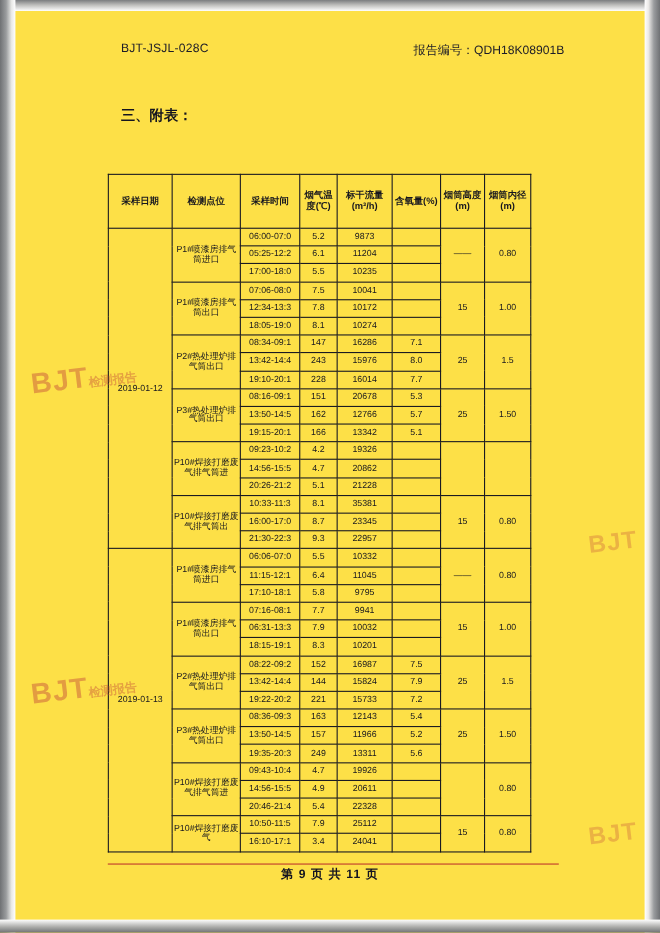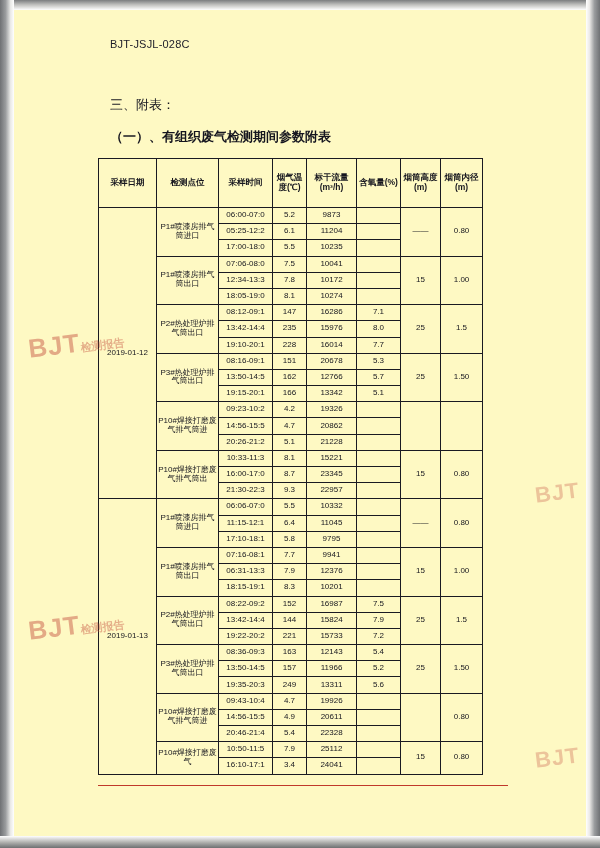--- a/index.html
+++ b/index.html
@@ -7,21 +7,21 @@
     padding: 0;
     background: #8a8d8f;
   }
   body {
     font-family: "Liberation Sans", sans-serif;
   }
   .page {
     position: relative;
     width: 600px;
     height: 848px;
-    background: #fef9c3;
+    background: #fde047;
     overflow: hidden;
     box-sizing: border-box;
   }
   
   .edge-left {
     position: absolute;
     left: 0; top: 0; bottom: 0;
     width: 14px;
     background: linear-gradient(to right, #6f7174 0%, #9a9c9e 40%, #e9e9e7 75%, #ffffff 100%);
   }
@@ -71,21 +71,21 @@
     left: 362px;
     top: 0;
     font-size: 11px;
     white-space: nowrap;
   }
   .sect-title {
     position: absolute;
     left: 96px;
     top: 86px;
     font-size: 13px;
-    font-weight: normal;
+    font-weight: bold;
     color: #15151f;
     text-align: right;
   }
   .sub-title {
     position: absolute;
     left: 96px;
     top: 118px;
     font-size: 13px;
     font-weight: bold;
     color: #15151f;
@@ -171,24 +171,24 @@
 <div class="page">
   <div class="edge-top"></div>
   <div class="edge-left"></div>
   <div class="edge-right"></div>
   <div class="edge-bottom"></div>
 
   <div class="content">
 
     <div class="hdr">
       <span class="hdr-left">BJT-JSJL-028C</span>
+      <span class="hdr-right"><span>报告编号：</span><span>QDH18K08901B</span></span>
     </div>
 
     <div class="sect-title">三、附表：</div>
-    <div class="sub-title">（一）、有组织废气检测期间参数附表</div>
 
     <table class="data">
       <colgroup>
         <col style="width:58px">
         <col style="width:62px">
         <col style="width:54px">
         <col style="width:34px">
         <col style="width:50px">
         <col style="width:44px">
         <col style="width:40px">
@@ -245,30 +245,30 @@
             <td></td>
           </tr>
           <tr>
             <td>18:05-19:0</td>
             <td>8.1</td>
             <td>10274</td>
             <td></td>
           </tr>
           <tr>
             <td class="point-cell" rowspan="3">P2#热处理炉排气筒出口</td>
-            <td>08:12-09:1</td>
+            <td>08:34-09:1</td>
             <td>147</td>
             <td>16286</td>
             <td>7.1</td>
             <td rowspan="3">25</td>
             <td rowspan="3">1.5</td>
           </tr>
           <tr>
             <td>13:42-14:4</td>
-            <td>235</td>
+            <td>243</td>
             <td>15976</td>
             <td>8.0</td>
           </tr>
           <tr>
             <td>19:10-20:1</td>
             <td>228</td>
             <td>16014</td>
             <td>7.7</td>
           </tr>
           <tr>
@@ -310,21 +310,21 @@
           <tr>
             <td>20:26-21:2</td>
             <td>5.1</td>
             <td>21228</td>
             <td></td>
           </tr>
           <tr>
             <td class="point-cell" rowspan="3">P10#焊接打磨废气排气筒出</td>
             <td>10:33-11:3</td>
             <td>8.1</td>
-            <td>15221</td>
+            <td>35381</td>
             <td></td>
             <td rowspan="3">15</td>
             <td rowspan="3">0.80</td>
           </tr>
           <tr>
             <td>16:00-17:0</td>
             <td>8.7</td>
             <td>23345</td>
             <td></td>
           </tr>
@@ -361,21 +361,21 @@
             <td>07:16-08:1</td>
             <td>7.7</td>
             <td>9941</td>
             <td></td>
             <td rowspan="3">15</td>
             <td rowspan="3">1.00</td>
           </tr>
           <tr>
             <td>06:31-13:3</td>
             <td>7.9</td>
-            <td>12376</td>
+            <td>10032</td>
             <td></td>
           </tr>
           <tr>
             <td>18:15-19:1</td>
             <td>8.3</td>
             <td>10201</td>
             <td></td>
           </tr>
           <tr>
             <td class="point-cell" rowspan="3">P2#热处理炉排气筒出口</td>
@@ -457,14 +457,15 @@
           </tr>
         </tbody>
     </table>
 
     <div class="wm wm-1"><span>BJT</span><small>检测报告</small></div>
     <div class="wm wm-2"><span>BJT</span><small>检测报告</small></div>
     <div class="wm wm-3">BJT</div>
     <div class="wm wm-4">BJT</div>
 
     <div class="footer-line"></div>
+    <div class="footer">第 9 页 共 11 页</div>
   </div>
 </div>
 
 </body></html>

